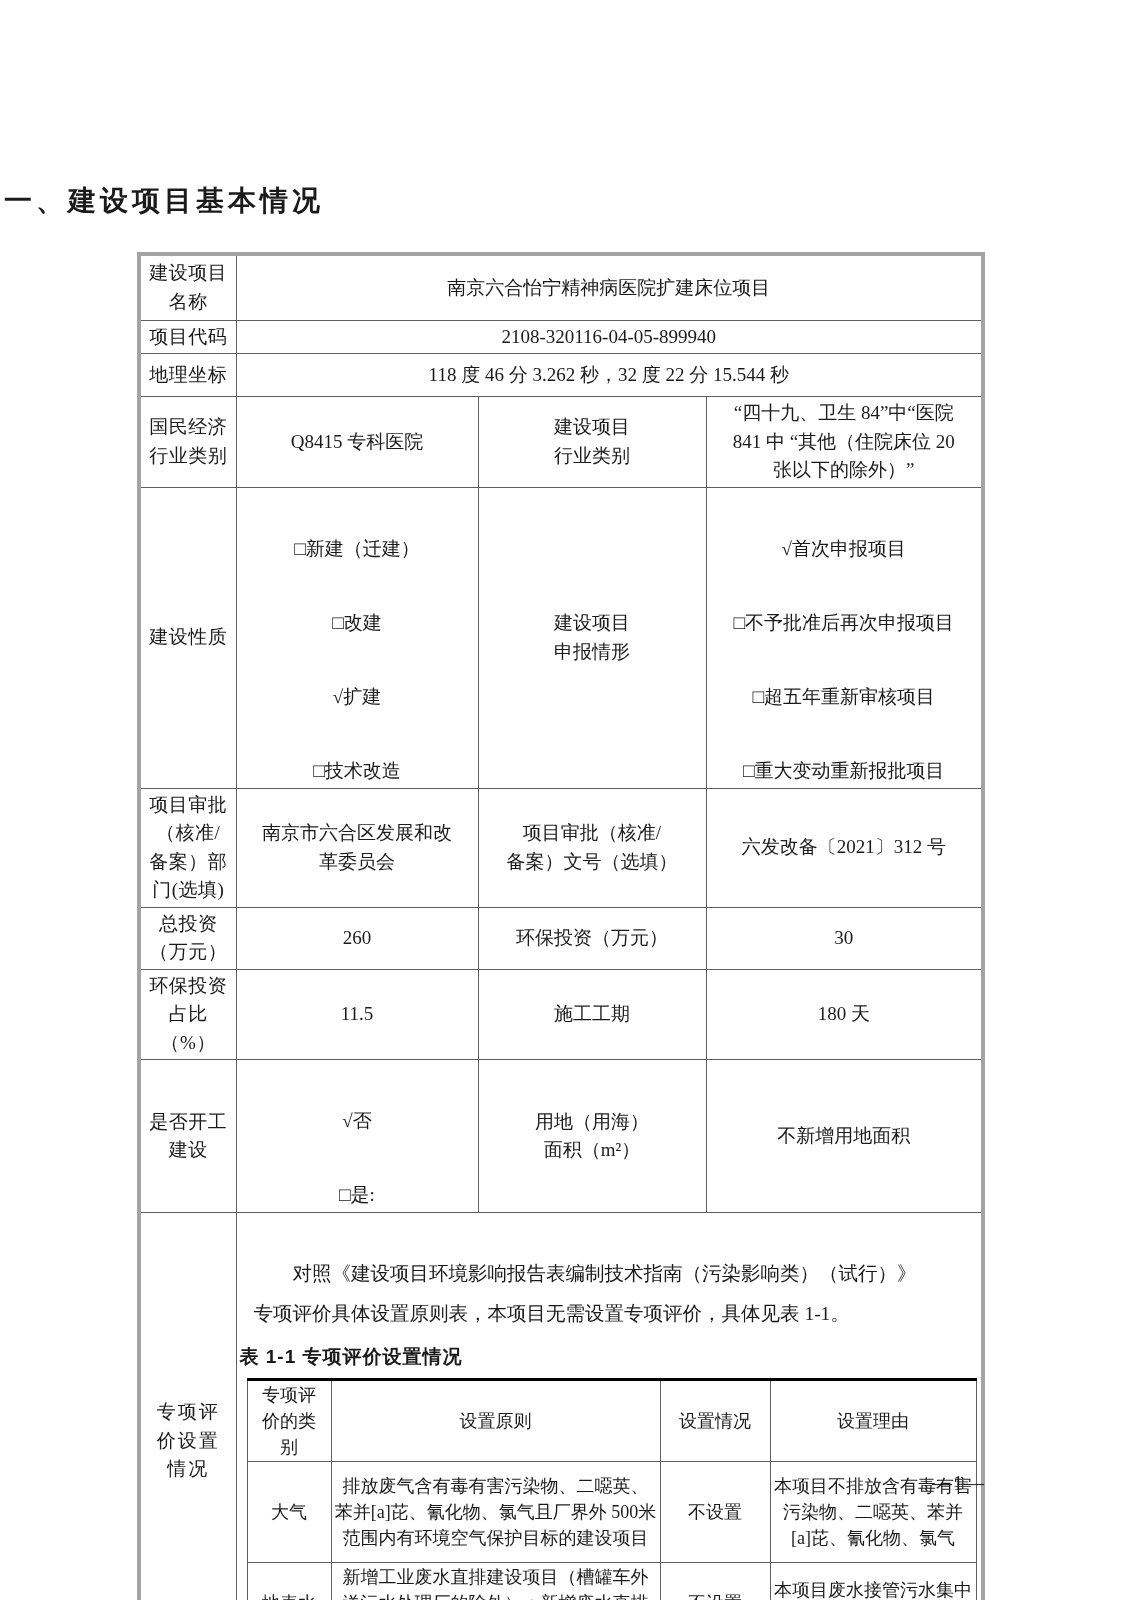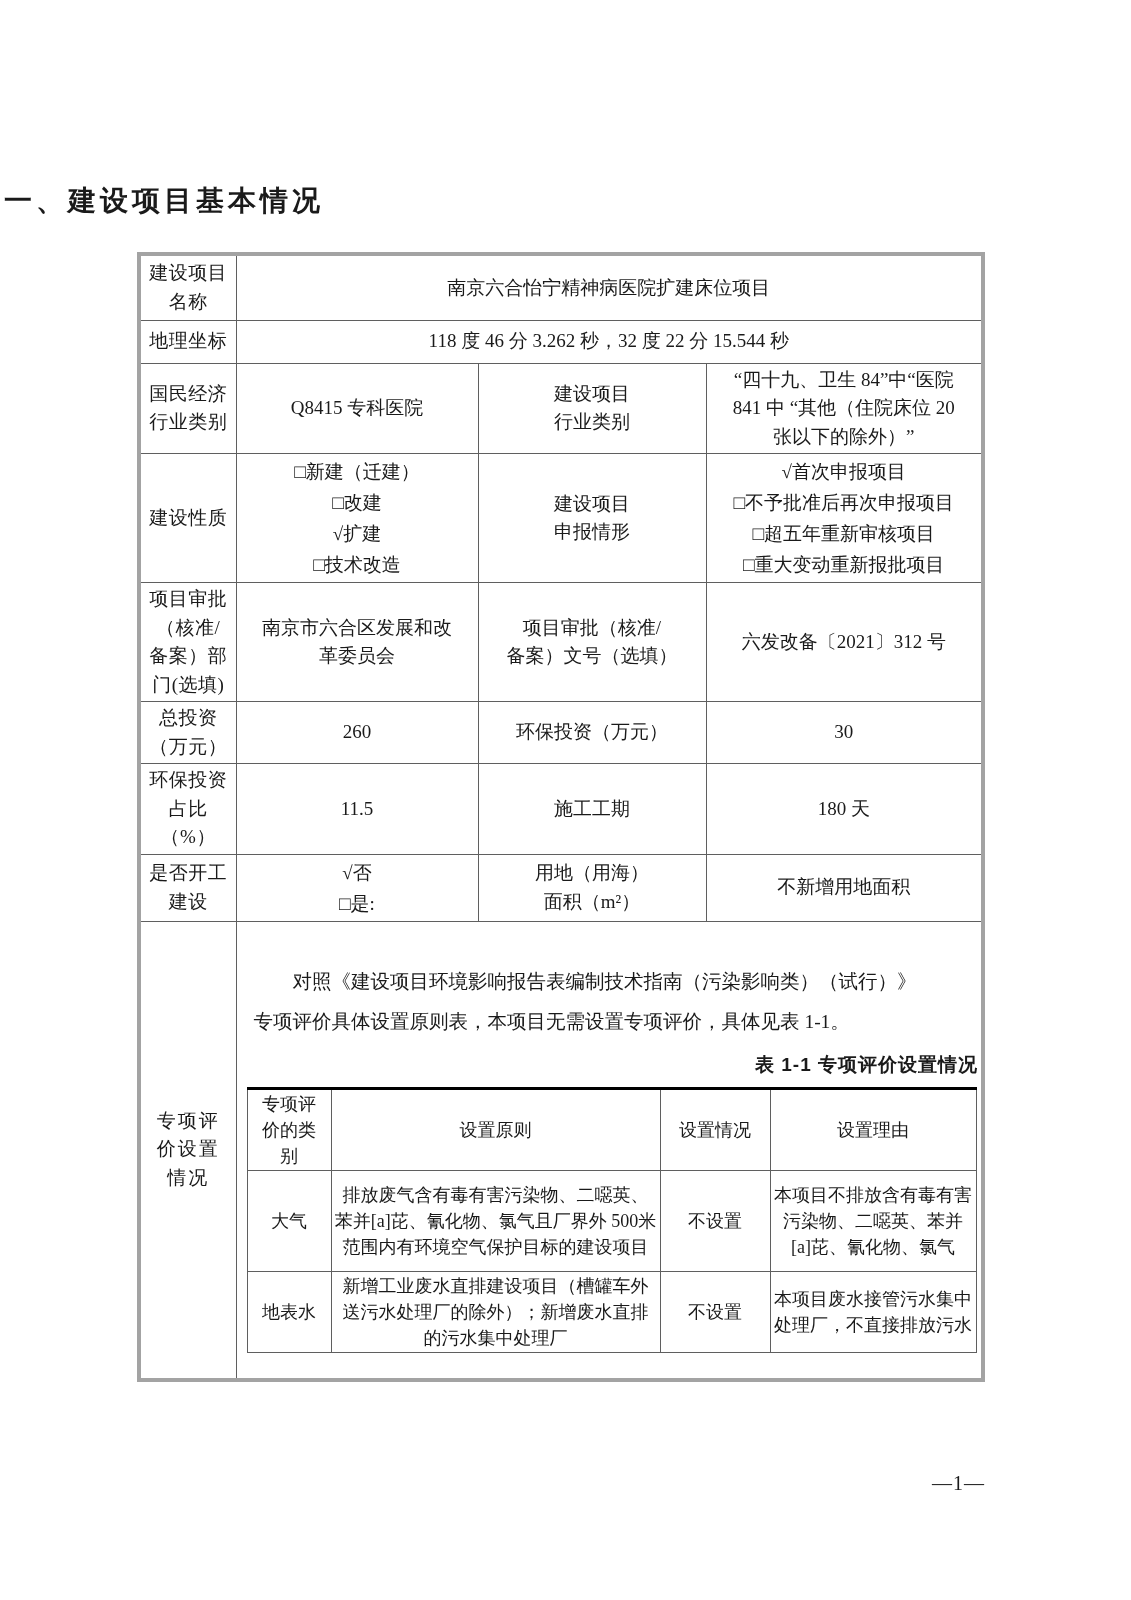--- a/index.html
+++ b/index.html
@@ -17,28 +17,28 @@
     border-collapse:collapse;table-layout:fixed;
     border:4px solid #a3a3a3;
   }
   table.main td{
     border:1px solid #5f5f5f;text-align:center;vertical-align:middle;
     font-size:19px;line-height:1.5;padding:2px 3px;overflow:hidden;
   }
   .pl{white-space:pre-line;}
   .lbl{letter-spacing:0.5px;padding:0 1px;}
   td.opts{text-align:left;padding:3px 2px 3px 5px;vertical-align:middle;}
-  .opt{line-height:31px;white-space:nowrap;}
+  .opt{line-height:31px;white-space:nowrap;margin-top:43px;}
   td.special-cell{vertical-align:top;text-align:left;padding:0;height:452px;overflow:hidden;}
   .para{
     white-space:pre-line;text-indent:2em;text-align:justify;
     font-size:19.5px;line-height:40px;margin:16px 12px 0 14px;
   }
   .tbl-title{
-    text-align:right;font-weight:bold;font-size:19px;margin:9px 0 7px 0;
+    text-align:left;font-weight:bold;font-size:19px;margin:9px 0 7px 0;
     font-family:"Liberation Sans","DejaVu Sans",sans-serif;letter-spacing:1px;
   }
   table.inner{
     border-collapse:collapse;table-layout:fixed;width:729px;margin-left:7px;
   }
   table.inner td{
     border:1px solid #5f5f5f;text-align:center;vertical-align:middle;
     font-size:18px;line-height:26px;padding:1px 3px;overflow:hidden;
   }
   table.inner tr:first-child td{border-top:3px solid #000;}
@@ -59,20 +59,24 @@
       <col style="width:97px">
         <col style="width:242px">
         <col style="width:228px">
         <col style="width:277px">
     </colgroup>
     <tbody>
       <tr style="height:66px">
         <td class="lbl pl">建设项目
 名称</td>
         <td colspan="3">南京六合怡宁精神病医院扩建床位项目</td>
+      </tr>
+      <tr style="height:32px">
+        <td class="lbl">项目代码</td>
+        <td colspan="3">2108-320116-04-05-899940</td>
       </tr>
       <tr style="height:43px">
         <td class="lbl">地理坐标</td>
         <td colspan="3">118 度 46 分 3.262 秒，32 度 22 分 15.544 秒</td>
       </tr>
       <tr style="height:87px">
         <td class="lbl pl">国民经济
 行业类别</td>
         <td>Q8415 专科医院</td>
         <td class="pl">建设项目

